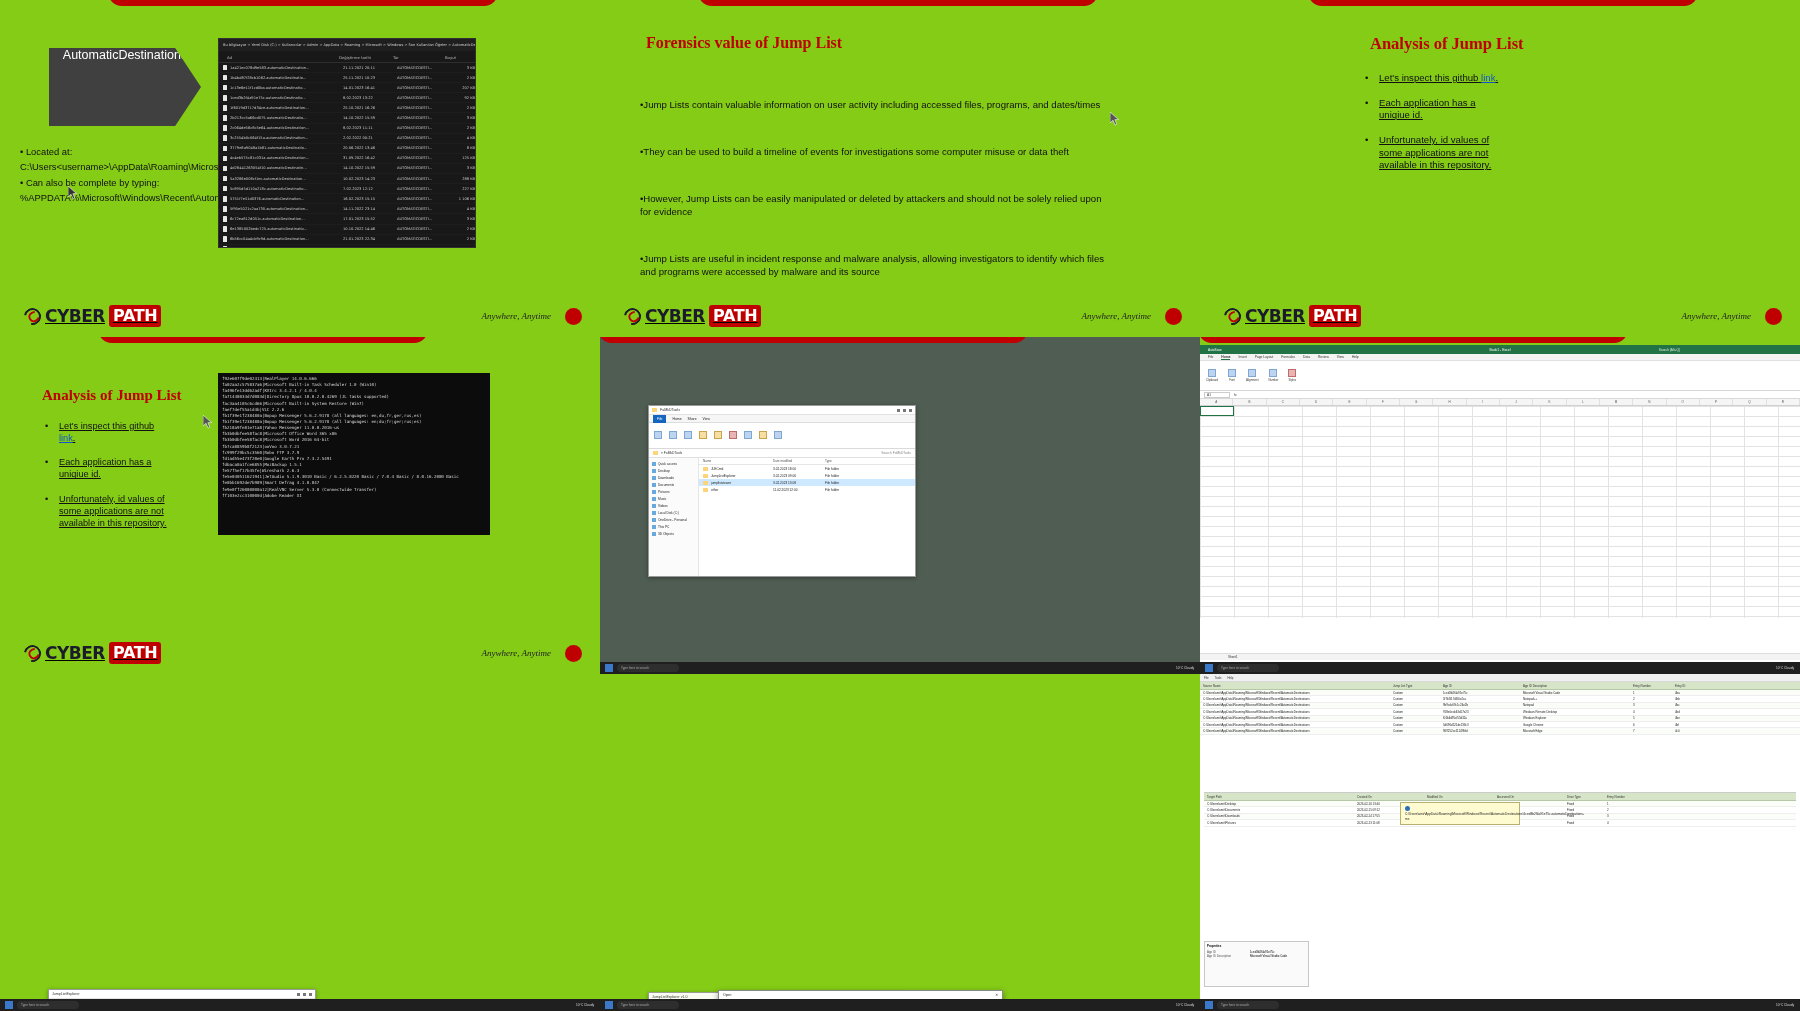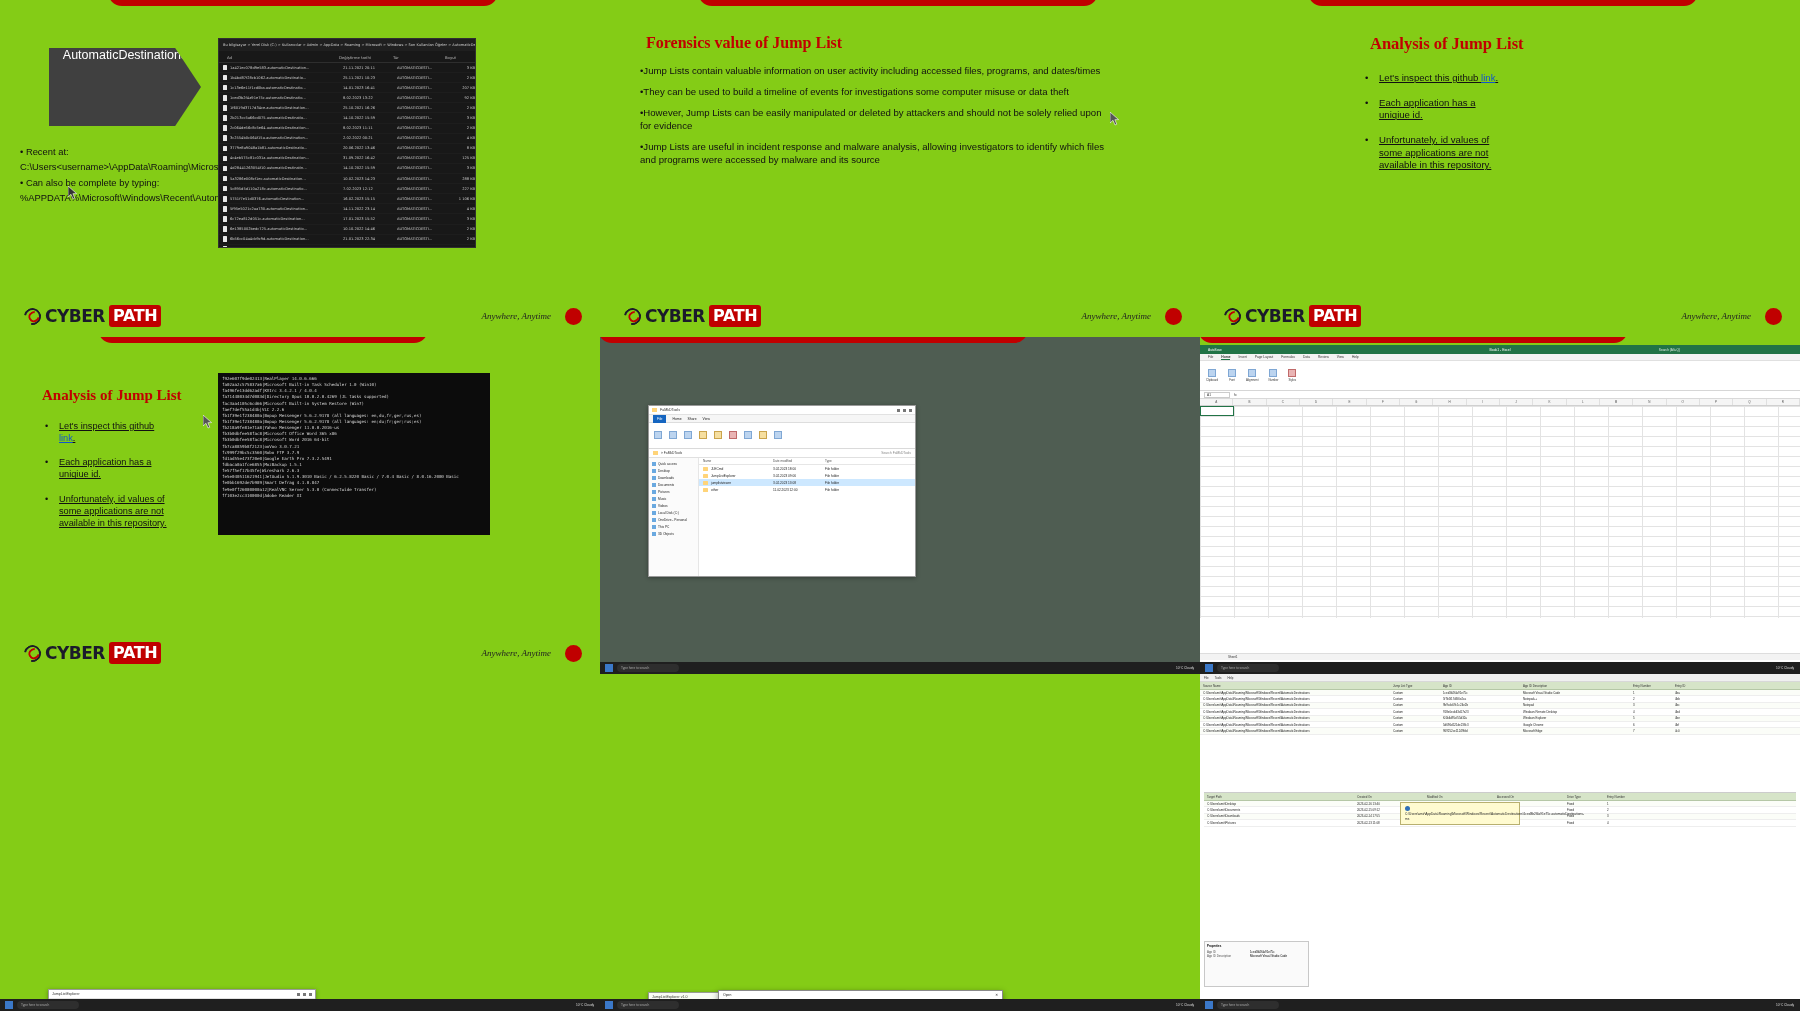--- a/index.html
+++ b/index.html
@@ -37,20 +37,21 @@
     left: 0; right: 0; bottom: 0;
     height: 42px;
     background: transparent;
     display: flex;
     align-items: center;
   }
   .logo {
     display: flex; align-items: center;
     margin-left: 24px;
     gap: 4px;
+    text-decoration: underline;
   }
   .logo-swirl {
     width: 17px; height: 17px;
     border: 2.6px solid #1b1b2b;
     border-radius: 50%;
     border-left-color: transparent;
     transform: rotate(-35deg);
     position: relative;
   }
   .logo-swirl::after {
@@ -162,21 +163,21 @@
     color: #C00000;
     font-family: "Liberation Serif", serif;
     font-weight: bold;
   }
   .s2-title { left: 46px; top: 34px; font-size: 16px; }
   .s2-body {
     position: absolute; left: 40px; top: 65px;
     width: 465px; font-size: 9.6px; line-height: 1.35;
     color: #111;
   }
-  .s2-body p { margin-bottom: 8px; }
+  .s2-body p { margin-bottom: 8px; margin-top: 34px; }
   .s3-bullets {
     position: absolute; left: 52px; top: 74px;
     width: 140px; font-size: 10.2px; line-height: 1.32;
     color: #111;
     text-decoration: underline;
   }
   .s3-bullets li { margin-bottom: 12px; list-style: none; position: relative; padding-left: 14px;}
   .s3-bullets li::before { content: "•"; position: absolute; left: 0; }
   .s3-bullets a { color: #1155cc; text-decoration: underline; }
 
@@ -304,21 +305,21 @@
 <div class="grid">
 
   <div class="slide">
     <div class="banner"></div>
 
     <div class="chevron">
       <span>AutomaticDestinations</span>
     </div>
 
     <div class="bullets-1">
-      <p class="b">Recent at:</p>
+      <p class="b">Located at:</p>
       <p>C:\Users&lt;username&gt;\AppData\Roaming\Microsoft\Windows\Recent\Automaticdestination</p>
       <p class="b">Can also be complete by typing:</p>
       <p>%APPDATA%\Microsoft\Windows\Recent\AutomaticDestinations</p>
     </div>
 
     <div class="explorer-dark">
       <div class="ed-path">Bu bilgisayar &gt; Yerel Disk (C:) &gt; Kullanıcılar &gt; Admin &gt; AppData &gt; Roaming &gt; Microsoft &gt; Windows &gt; Son Kullanılan Öğeler &gt; AutomaticDestinations</div>
       <div class="ed-head">
         <span>Ad</span>
         <span>Değiştirme tarihi</span>

